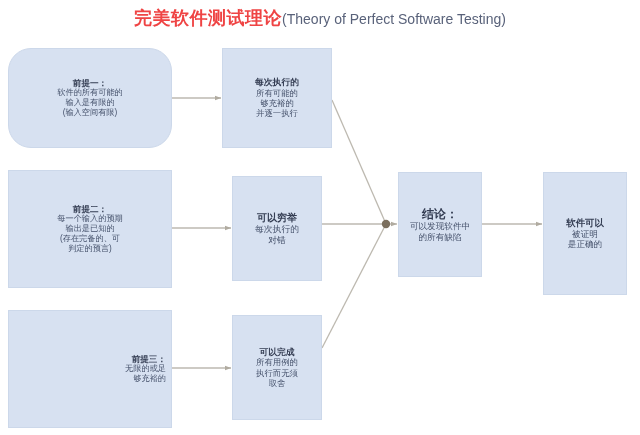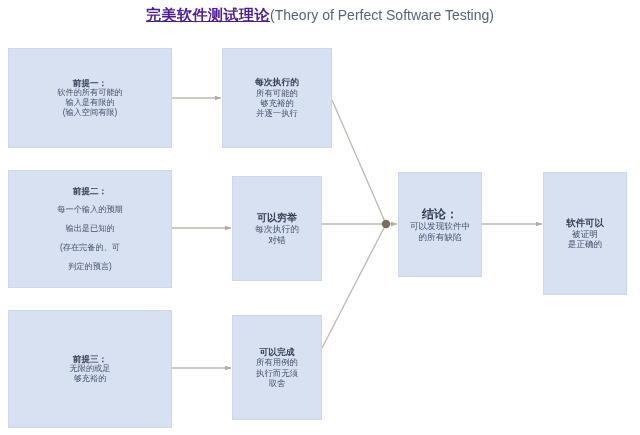--- a/index.html
+++ b/index.html
@@ -66,49 +66,48 @@
   
   #title-bar {
     position: absolute;
     left: 0;
     top: 6px;
     width: 640px;
     text-align: center;
     z-index: 3;
   }
   #title-cn {
-    font-size: 15px;
+    font-size: 18px;
     font-weight: bold;
-    color: #4c1d95;
+    color: #ef4444;
     letter-spacing: 0.5px;
-    text-decoration: underline;
   }
   #title-en {
     font-size: 14px;
     font-weight: normal;
     color: #59627a;
     text-align: right;
   }
 
   
-  #node-premise-1  { left: 8px;   top: 48px;  width: 164px; height: 100px; }
+  #node-premise-1  { left: 8px;   top: 48px;  width: 164px; height: 100px; border-radius: 23px; }
   #node-inter-1    { left: 222px; top: 48px;  width: 110px; height: 100px; }
 
-  #node-premise-2  { left: 8px;   top: 170px; width: 164px; height: 118px; gap: 9px; }
+  #node-premise-2  { left: 8px;   top: 170px; width: 164px; height: 118px; }
   #node-inter-2    { left: 232px; top: 176px; width: 90px;  height: 105px; }
   #node-hub        { left: 398px; top: 172px; width: 84px;  height: 105px; }
   #node-final      { left: 543px; top: 172px; width: 84px;  height: 123px; }
 
   #node-premise-3  { left: 8px;   top: 310px; width: 164px; height: 118px; }
   #node-inter-3    { left: 232px; top: 315px; width: 90px;  height: 105px; }
 
   
   #node-premise-1 .ln { font-size: 8.2px; }
   #node-premise-2 .ln { font-size: 8.2px; }
-  #node-premise-3 .ln { font-size: 8.2px; }
+  #node-premise-3 .ln { font-size: 8.2px; text-align: right; }
   #node-inter-1   .ln { font-size: 8.4px; }
   #node-inter-2   .ln { font-size: 8.8px; }
   #node-inter-3   .ln { font-size: 8.4px; }
   #node-hub       .ln { font-size: 8.6px; }
   #node-final     .ln { font-size: 8.6px; }
 
   #node-premise-1 .ln.head,
   #node-premise-2 .ln.head,
   #node-premise-3 .ln.head { font-size: 8.6px; }
   #node-inter-2   .ln.head { font-size: 10px; }

